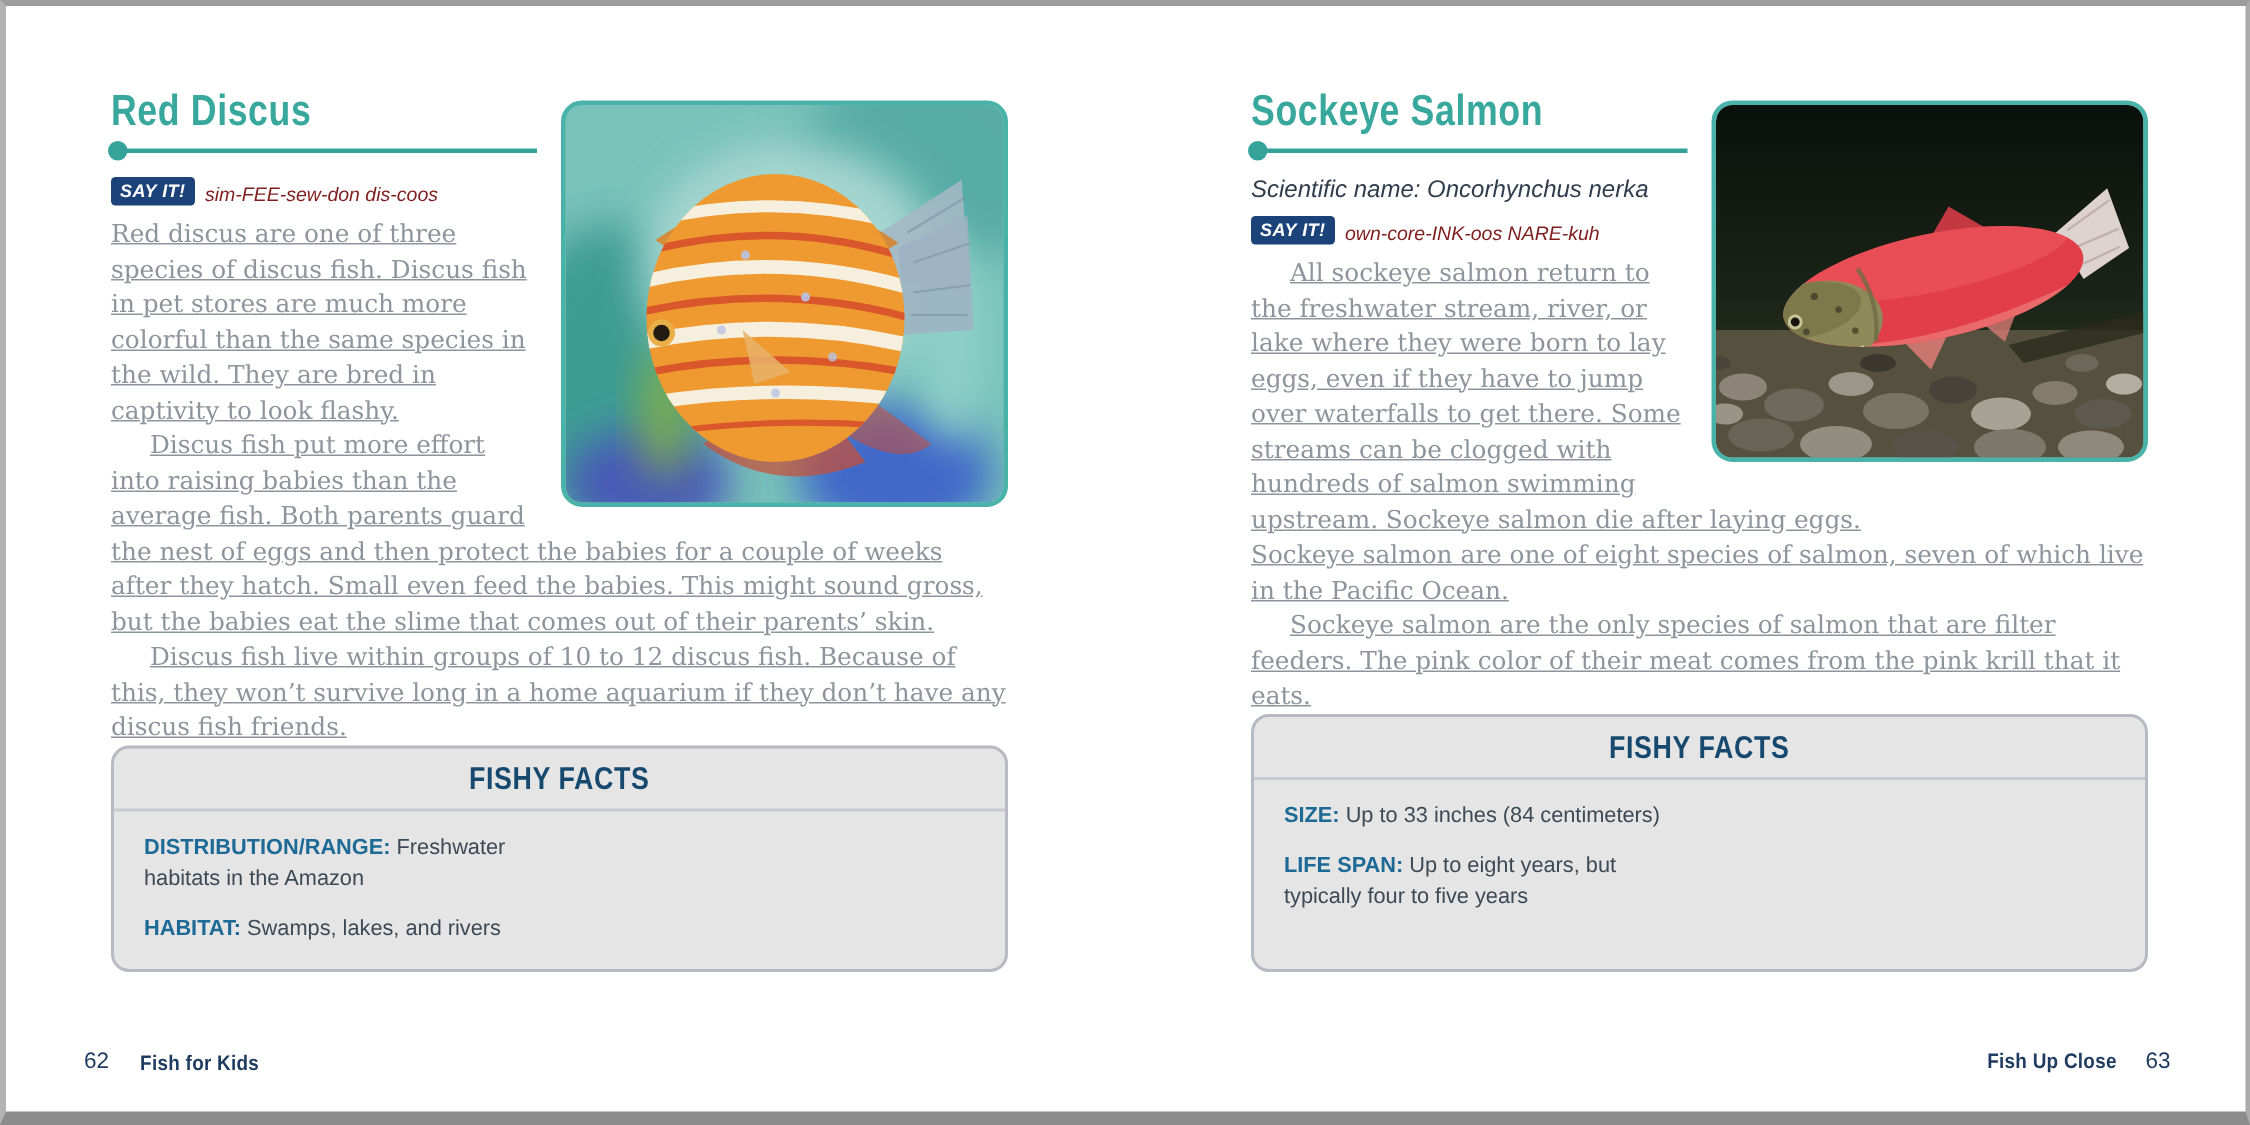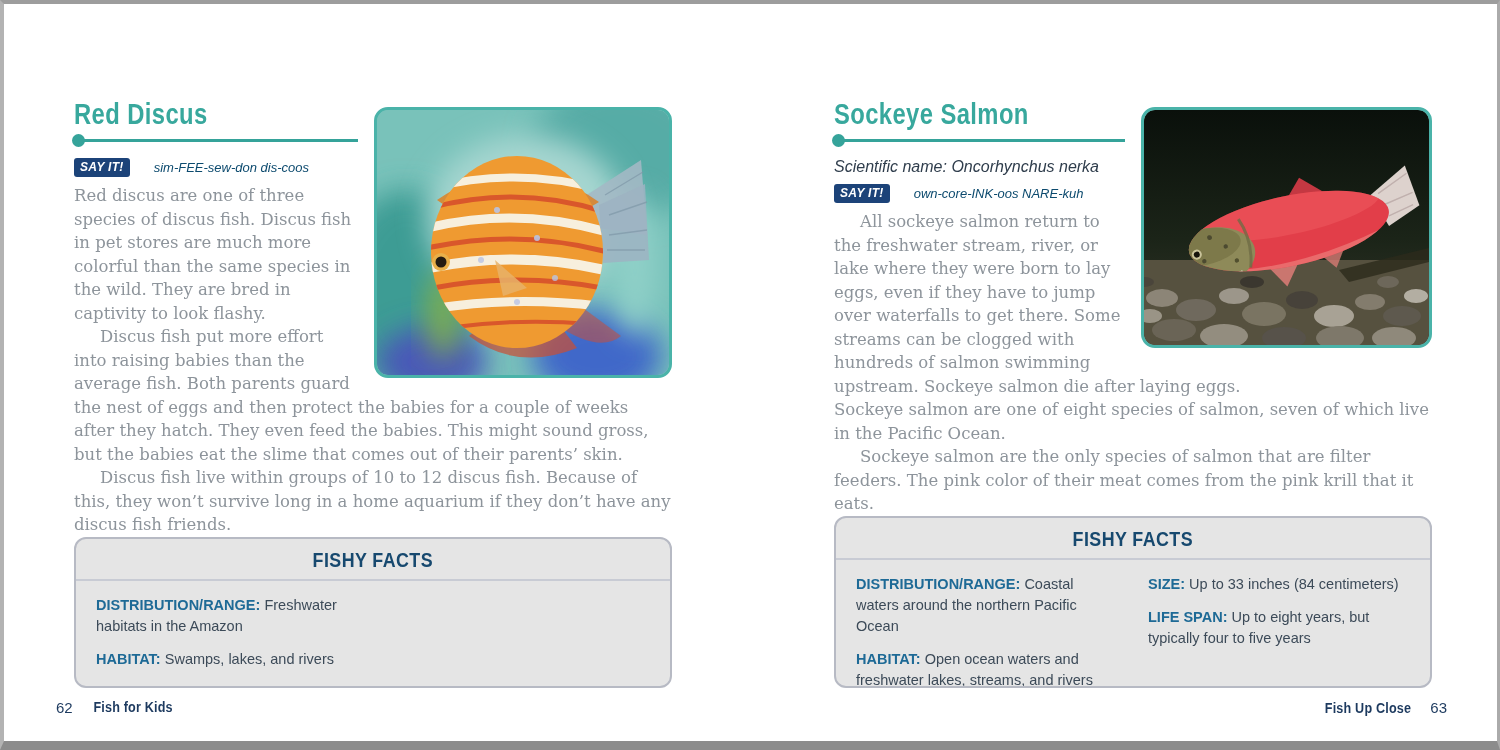--- a/index.html
+++ b/index.html
@@ -2,35 +2,35 @@
 <html><head>
 <meta charset="utf-8">
 <style>
   html,body{margin:0;padding:0;background:#e8e8e8;}
   .canvas{
     position:relative;width:1500px;height:750px;box-sizing:border-box;background:#ffffff;
     border-top:4px solid #9d9d9d;border-left:4px solid #b3b3b3;border-right:3px solid #ababab;border-bottom:9px solid #8c8c8c;
     font-family:"Liberation Sans",sans-serif;overflow:hidden;
   }
   .spread{display:flex;gap:162px;padding:54px 0 0 70px;}
-  .page{width:598px;height:590px;display:flex;flex-direction:column;margin-top:40px;}
+  .page{width:598px;height:590px;display:flex;flex-direction:column;}
   .page-body{flex:0 0 auto;}
   .photo{float:right;margin:9px 0 14px 16px;border:3px solid #4ab3a9;border-radius:14px;overflow:hidden;background:#7cc2ba;}
   .photo svg{display:block;}
   .page-left .photo{width:292px;height:265px;}
   .page-right .photo{width:285px;height:235px;}
   h1{margin:0 0 9px;line-height:32px;font-size:29px;color:#38a89d;font-weight:bold;}
   h1 .cond{display:inline-block;transform:scaleX(.82);transform-origin:left center;letter-spacing:.5px;white-space:nowrap;}
   .rule{display:flow-root;position:relative;height:3px;background:#35a39a;margin:0 0 16px;}
   .rule::before{content:"";position:absolute;left:-2px;top:-5px;width:13px;height:13px;border-radius:50%;background:#35a39a;}
   .sci{margin:0 0 8px;font-style:italic;font-size:16px;color:#2f3d4c;}
-  .sayit-row{display:flex;align-items:center;gap:24px;margin:0 0 7px;}
+  .sayit-row{display:flex;align-items:flex-end;gap:7px;margin:0 0 7px;}
   .sayit-badge{background:#1c4379;color:#fff;font-style:italic;font-weight:bold;font-size:12px;line-height:1;padding:3px 6px 4px;border-radius:3px;letter-spacing:.3px;}
-  .pron{color:#0c4a6e;font-style:italic;font-size:13px;}
-  .body{font-family:"DejaVu Serif",serif;font-size:16.5px;line-height:23.5px;color:#8d949b;margin:0;}
+  .pron{color:#7f1d1d;font-style:italic;font-size:13px;}
+  .body{font-family:"DejaVu Serif",serif;font-size:16.5px;line-height:23.5px;color:#8d949b;margin:0;text-decoration:underline;}
   .body.indent{text-indent:26px;}
   .facts{margin-top:auto;background:#e5e5e5;border:2px solid #b7bac4;border-radius:12px;height:182px;box-sizing:border-box;overflow:hidden;display:flex;flex-direction:column;}
   .facts-header{text-align:center;padding:9px 0 7px;border-bottom:2px solid #c8cbd4;}
   .facts-title{display:inline-block;transform:scaleX(.85);font-weight:bold;font-size:21px;color:#17496f;letter-spacing:.5px;white-space:nowrap;}
   .facts-cols{display:grid;grid-template-columns:1fr 1fr;column-gap:28px;padding:14px 18px 10px 20px;}
   .fact{margin:0 0 12px;font-size:14.5px;line-height:21px;}
   .fact b{color:#1e6a96;}
   .fact span{color:#3c4a58;}
   .page-footer{position:absolute;left:0;right:0;bottom:25px;display:flex;justify-content:space-between;align-items:baseline;padding:0 50px 0 52px;color:#1d3a5f;}
   .f-group{display:flex;gap:16px;align-items:center;}
@@ -100,21 +100,21 @@
             </g>
           </svg>
         </figure>
         <h1><span class="cond">Red Discus</span></h1>
         <div class="rule"></div>
         <div class="sayit-row">
           <span class="sayit-badge">SAY IT!</span>
           <span class="pron">sim-FEE-sew-don dis-coos</span>
         </div>
         <p class="body">Red discus are one of three species of discus fish. Discus fish in pet stores are much more colorful than the same species in the wild. They are bred in captivity to look flashy.</p>
-        <p class="body indent">Discus fish put more effort into raising babies than the average fish. Both parents guard the nest of eggs and then protect the babies for a couple of weeks after they hatch. They even feed the babies. This might sound gross, but the babies eat the slime that comes out of their parents’ skin.</p>
+        <p class="body indent">Discus fish put more effort into raising babies than the average fish. Both parents guard the nest of eggs and then protect the babies for a couple of weeks after they hatch. Small even feed the babies. This might sound gross, but the babies eat the slime that comes out of their parents’ skin.</p>
         <p class="body indent">Discus fish live within groups of 10 to 12 discus fish. Because of this, they won’t survive long in a home aquarium if they don’t have any discus fish friends.</p>
       </div>
       <section class="facts">
         <div class="facts-header">
           <span class="facts-title">FISHY FACTS</span>
         </div>
         <div class="facts-cols">
           <div class="col">
             <p class="fact"><b>DISTRIBUTION/RANGE:</b> <span>Freshwater habitats in the Amazon</span></p>
             <p class="fact"><b>HABITAT:</b> <span>Swamps, lakes, and rivers</span></p>
@@ -206,24 +206,20 @@
         <p class="body indent">All sockeye salmon return to the freshwater stream, river, or lake where they were born to lay eggs, even if they have to jump over waterfalls to get there. Some streams can be clogged with hundreds of salmon swimming upstream. Sockeye salmon die after laying eggs.</p>
         <p class="body">Sockeye salmon are one of eight species of salmon, seven of which live in the Pacific Ocean.</p>
         <p class="body indent">Sockeye salmon are the only species of salmon that are filter feeders. The pink color of their meat comes from the pink krill that it eats.</p>
       </div>
       <section class="facts">
         <div class="facts-header">
           <span class="facts-title">FISHY FACTS</span>
         </div>
         <div class="facts-cols">
           <div class="col">
-            <p class="fact"><b>DISTRIBUTION/RANGE:</b> <span>Coastal waters around the northern Pacific Ocean</span></p>
-            <p class="fact"><b>HABITAT:</b> <span>Open ocean waters and freshwater lakes, streams, and rivers</span></p>
-          </div>
-          <div class="col">
             <p class="fact"><b>SIZE:</b> <span>Up to 33 inches (84 centimeters)</span></p>
             <p class="fact"><b>LIFE SPAN:</b> <span>Up to eight years, but typically four to five years</span></p>
           </div>
         </div>
       </section>
     </div>
   </div>
 
   <div class="page-footer">
     <div class="f-group">

